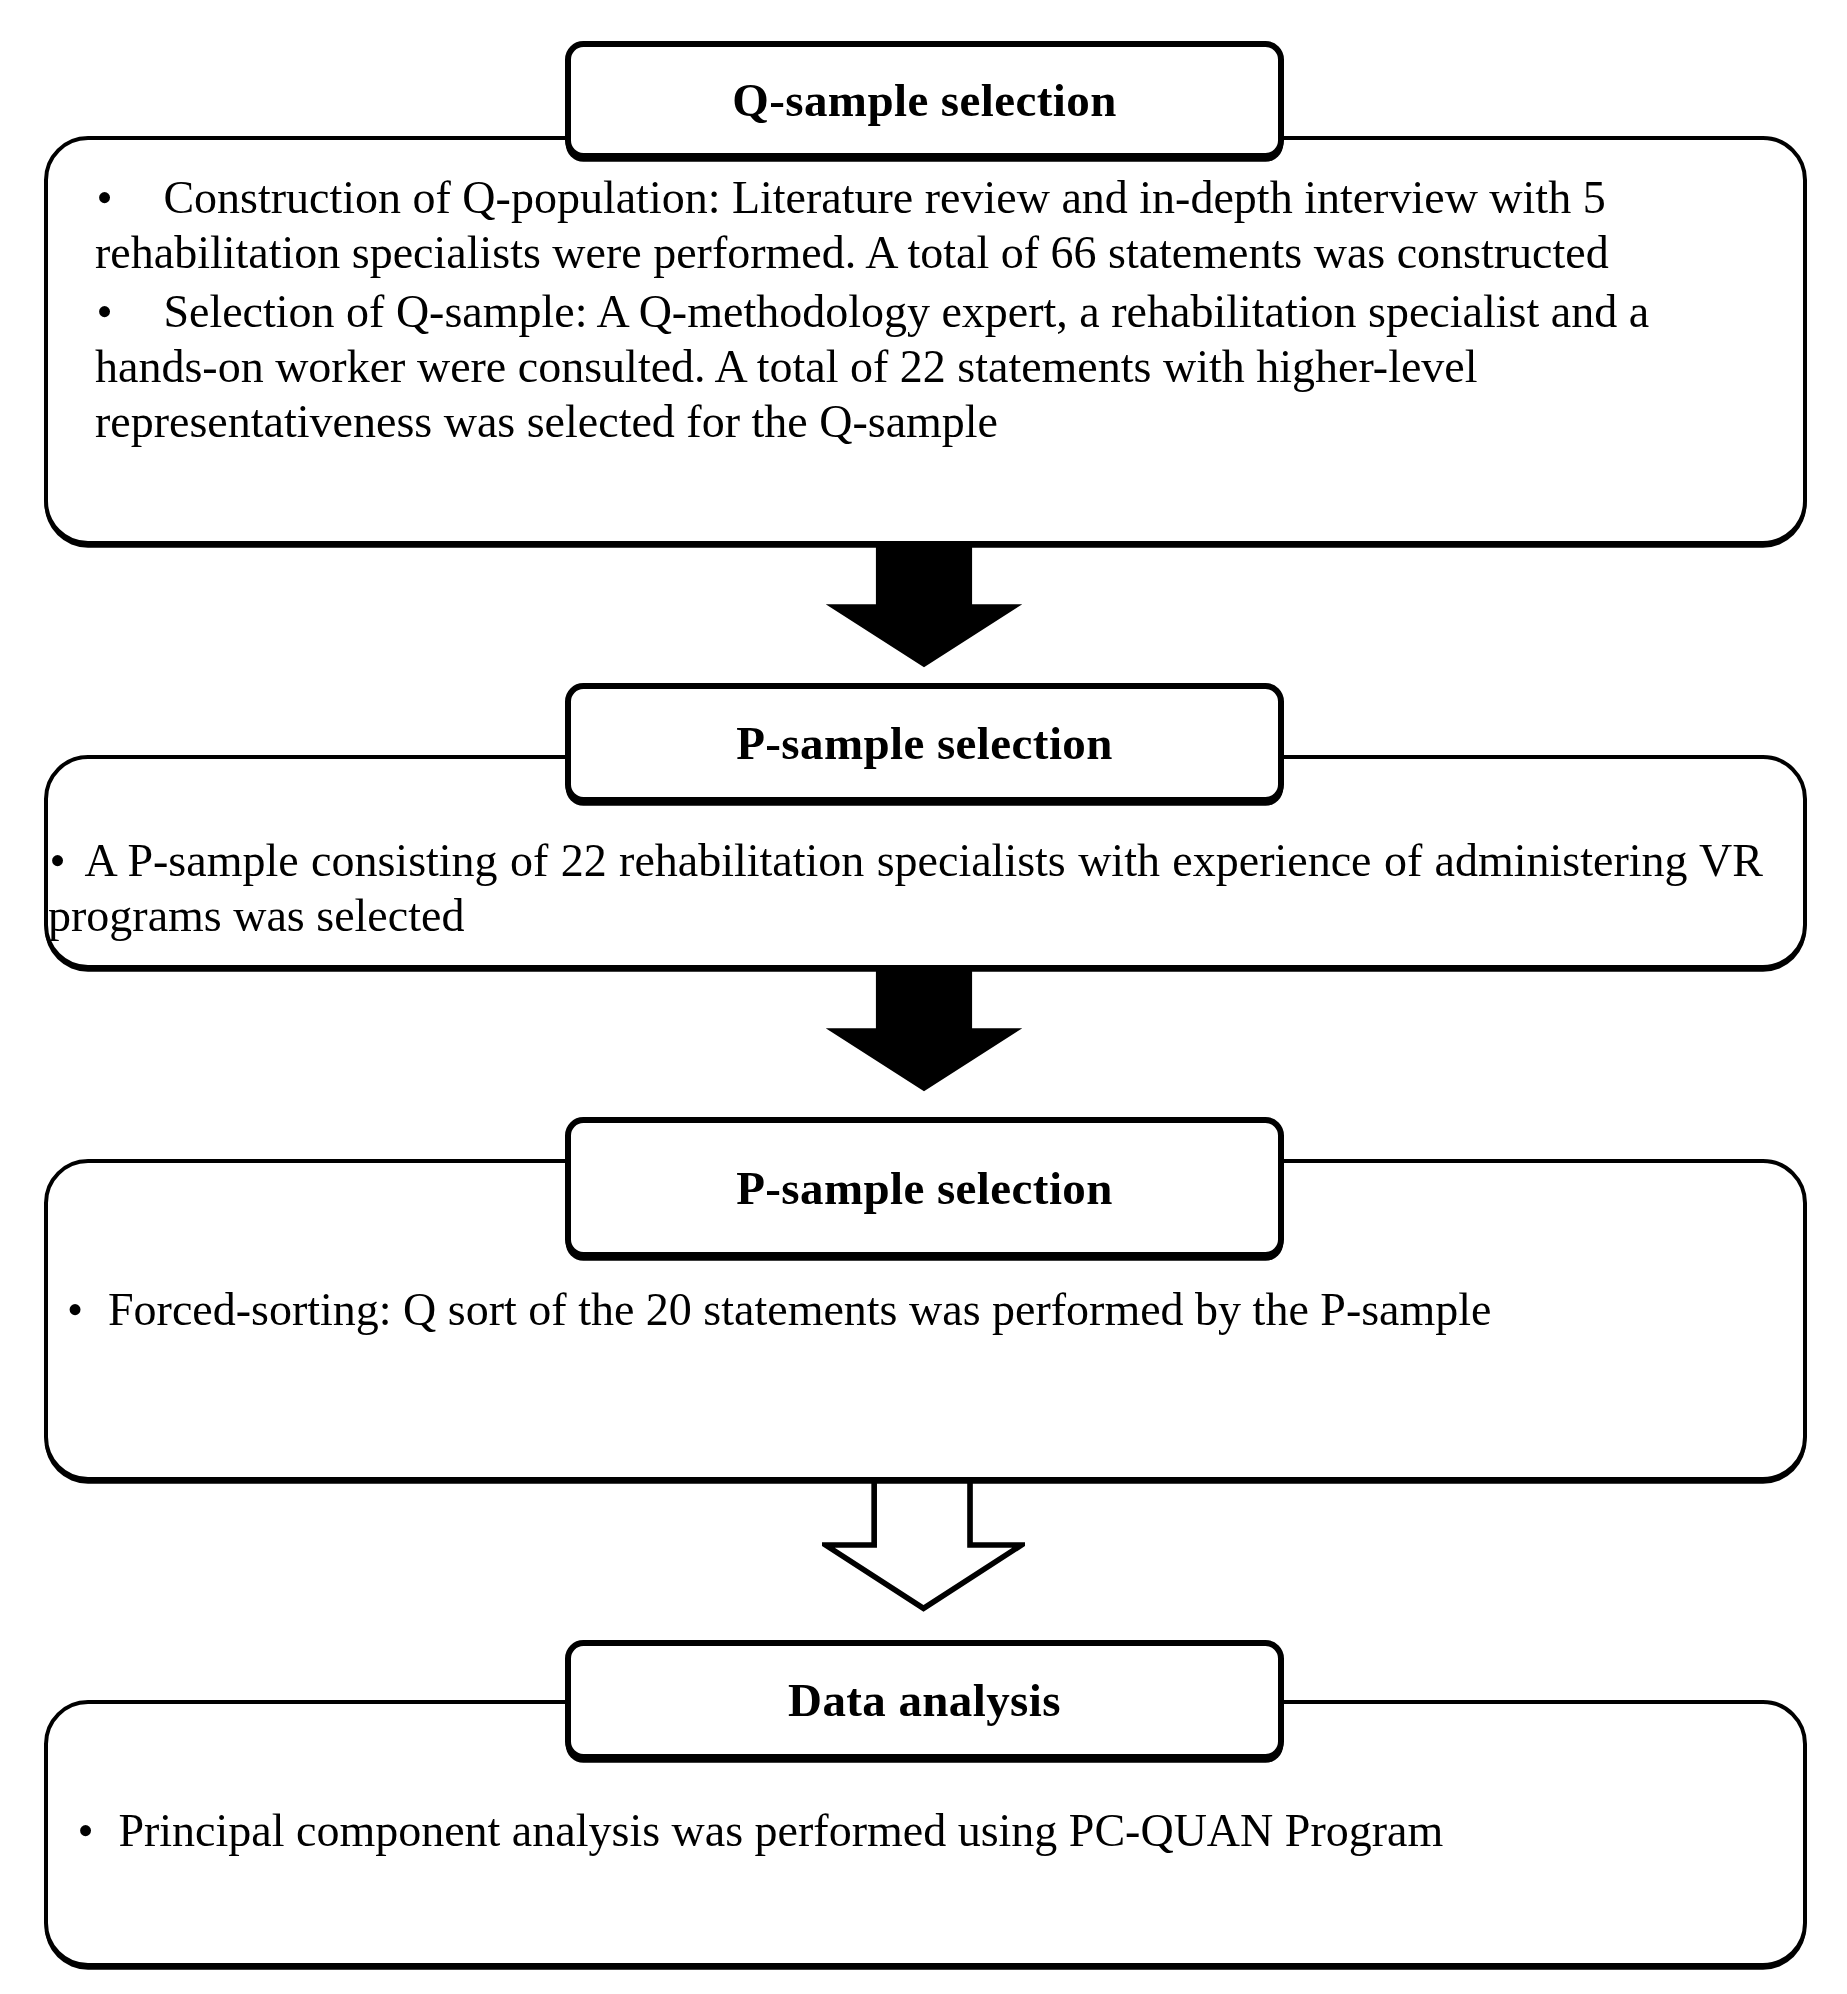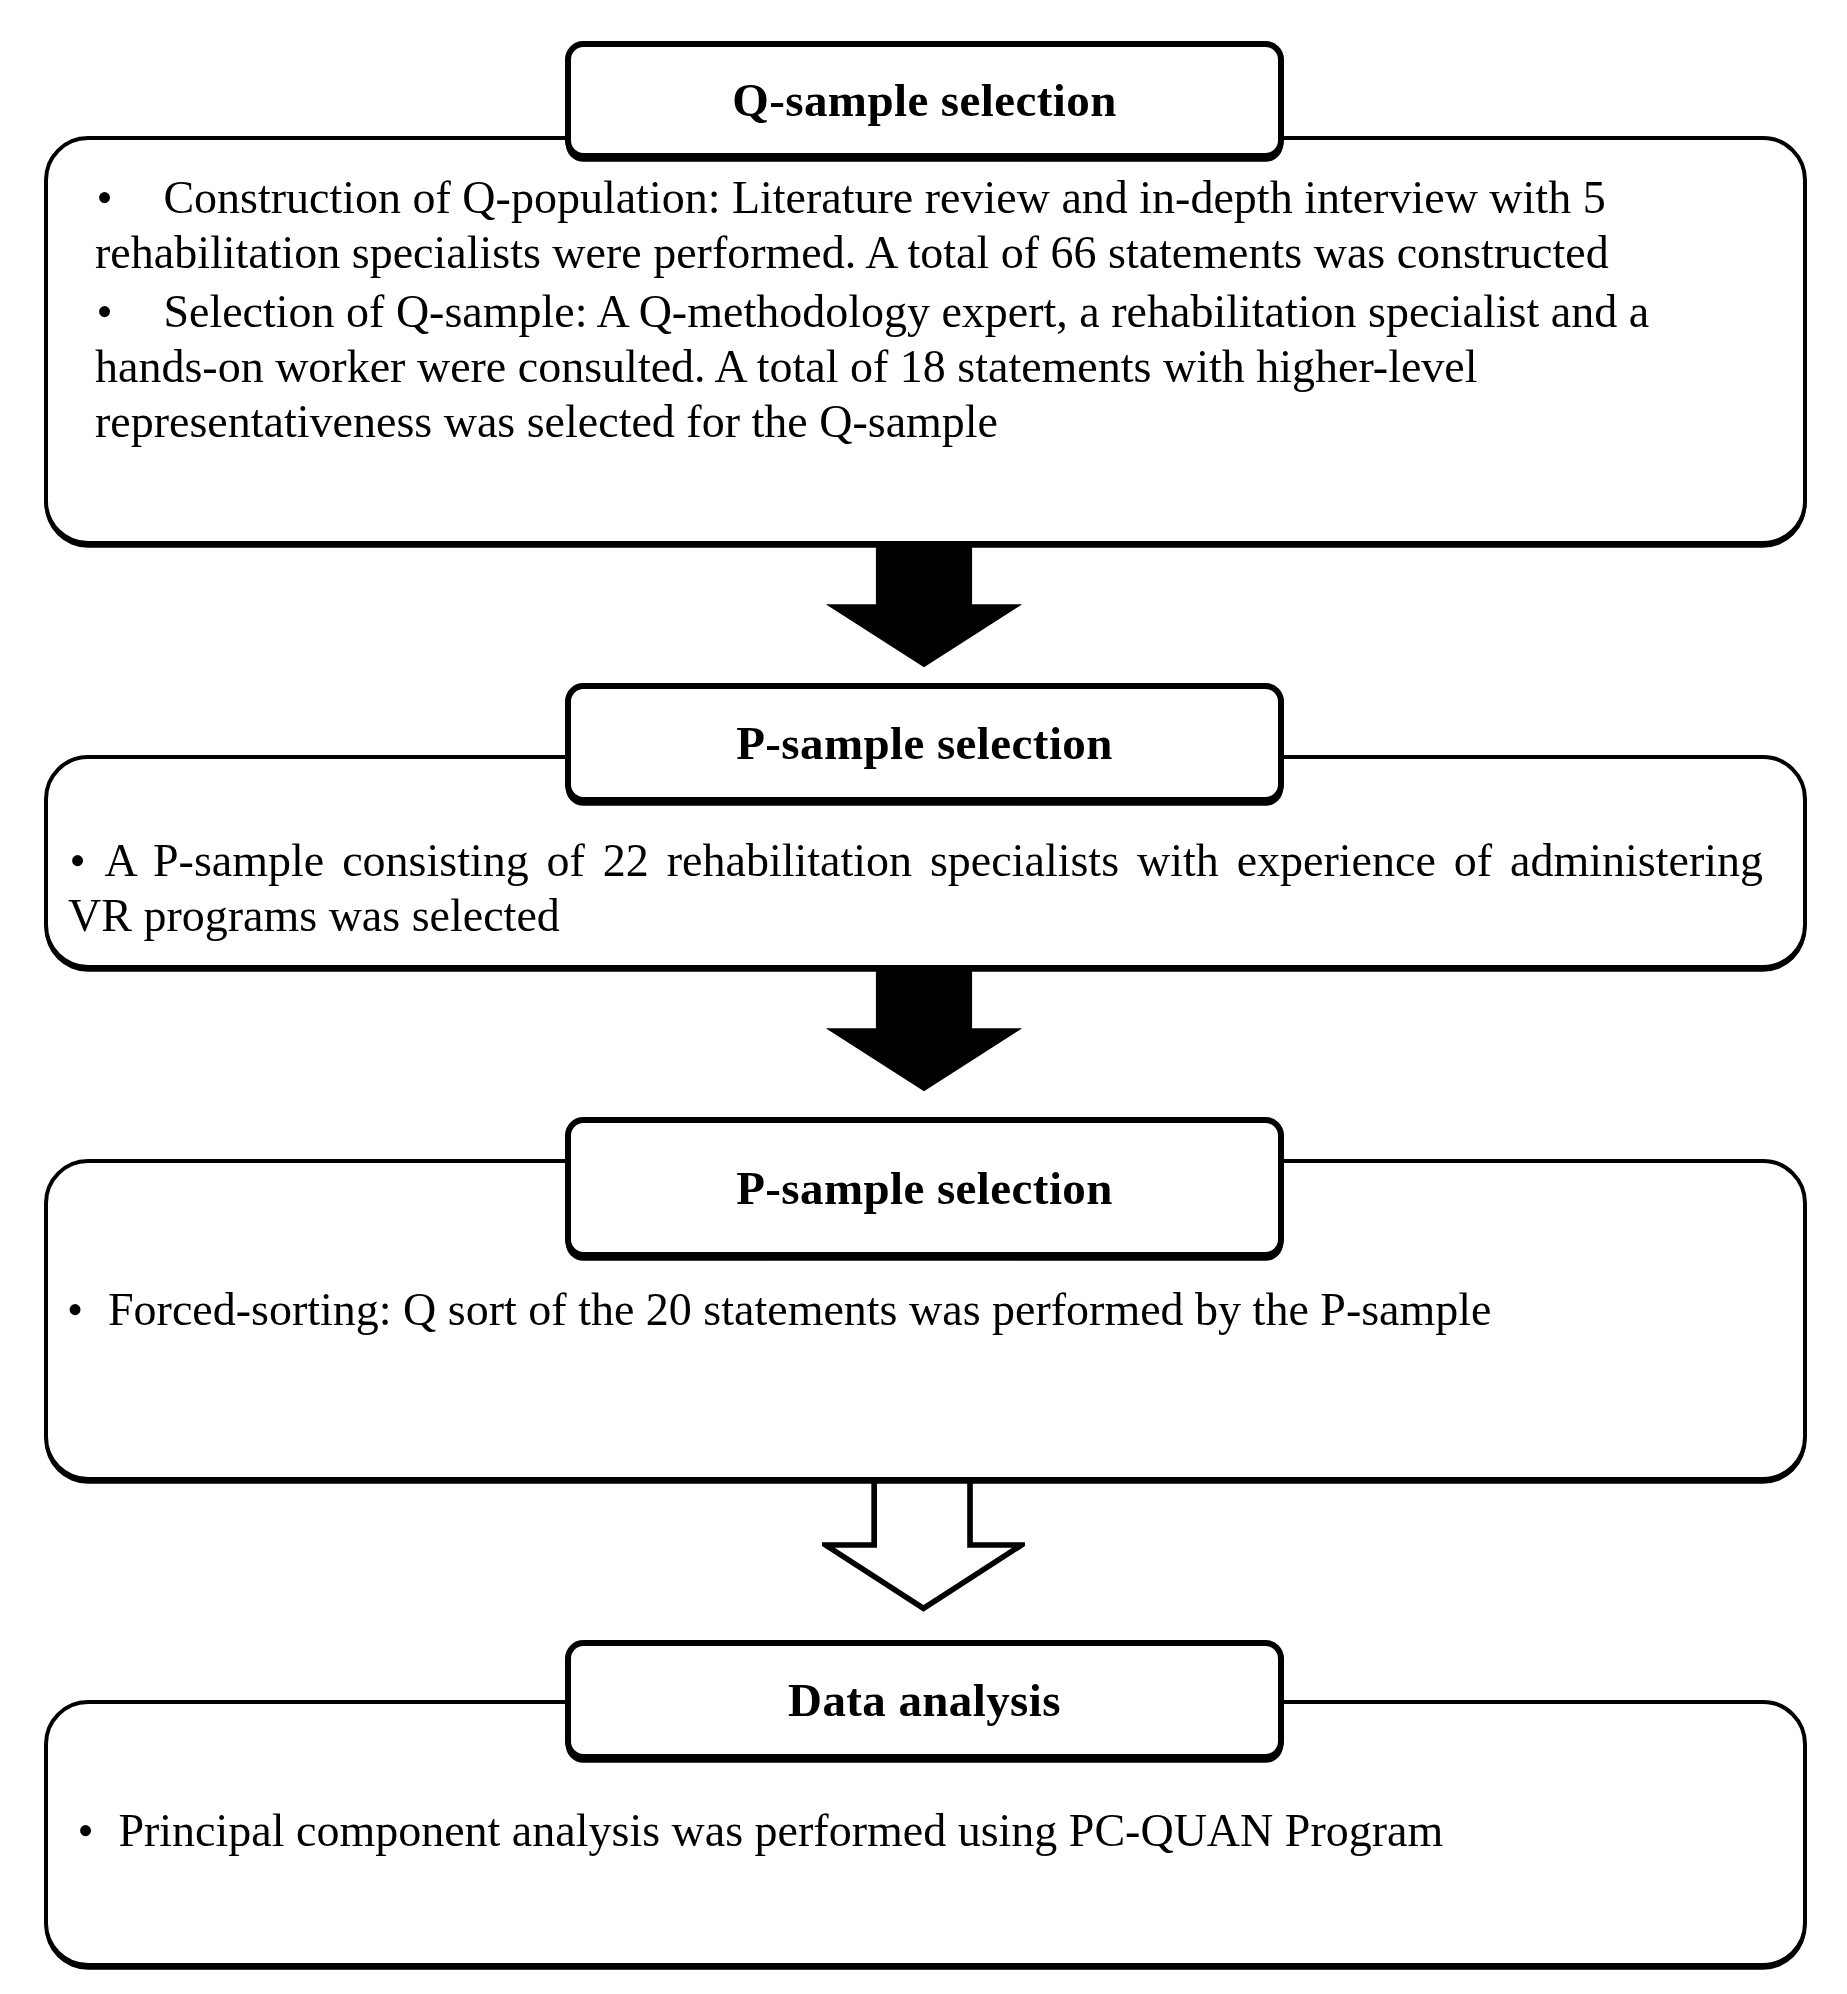--- a/index.html
+++ b/index.html
@@ -55,21 +55,21 @@
     margin:0;
     font-size:46px;
     line-height:55px;
   }
   .content-box p + p { margin-top:4.2px; }
   .bullet { display:inline-block; }
 
   #content-1 .pad { padding:30px 35px 0 47px; }
   #content-1 .bullet { width:67px; padding-left:1.4px; }
 
-  #content-2 .pad { padding:74px 40px 0 20px; }
+  #content-2 .pad { padding:74px 40px 0 0; }
   #content-2 p { text-align:justify; }
   #content-2 .bullet { width:35px; padding-left:1.4px; }
 
   #content-3 .pad { padding:119px 28px 0 17.6px; }
   #content-3 .bullet { width:41px; padding-left:1.4px; }
 
   #content-4 .pad { padding:99px 28px 0 28px; }
   #content-4 .bullet { width:41px; padding-left:1.4px; }
 
   
@@ -86,21 +86,21 @@
 <body>
 
 <div id="page">
 
   <div class="title-box" id="title-1">
     <span>Q-sample selection</span>
   </div>
   <div class="content-box" id="content-1">
     <div class="pad">
       <p><span class="bullet">•</span><span>Construction of Q-population: Literature review and in-depth interview with 5 rehabilitation specialists were performed. A total of 66 statements was constructed</span></p>
-      <p><span class="bullet">•</span><span>Selection of Q-sample: A Q-methodology expert, a rehabilitation specialist and a hands-on worker were consulted. A total of 18 statements with higher-level representativeness was selected for the Q-sample</span></p>
+      <p><span class="bullet">•</span><span>Selection of Q-sample: A Q-methodology expert, a rehabilitation specialist and a hands-on worker were consulted. A total of 22 statements with higher-level representativeness was selected for the Q-sample</span></p>
     </div>
   </div>
 
   <svg class="arrow" id="arrow-1" viewBox="0 0 280 178" aria-hidden="true">
     <polygon points="72,0 208,0 208,88 279,88 140,177 1,88 72,88" fill="#000"></polygon>
   </svg>
 
   <div class="title-box" id="title-2">
     <span>P-sample selection</span>
   </div>

